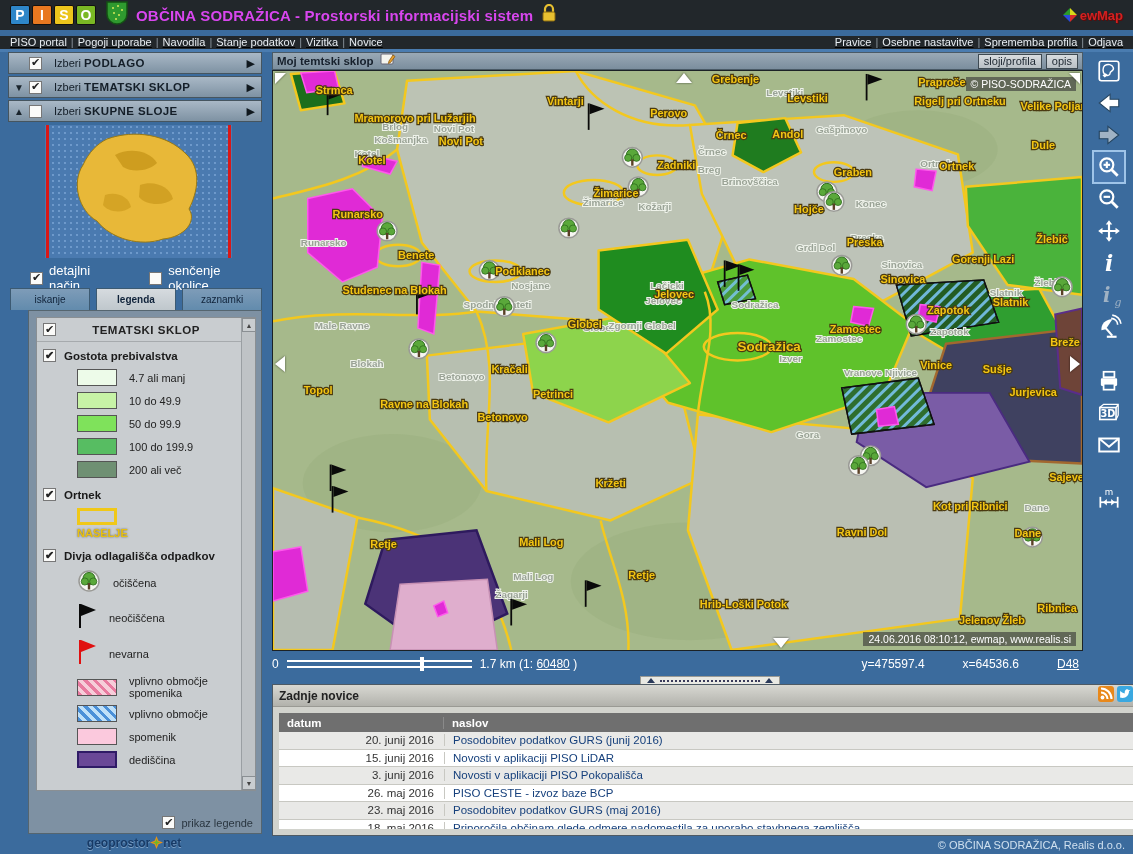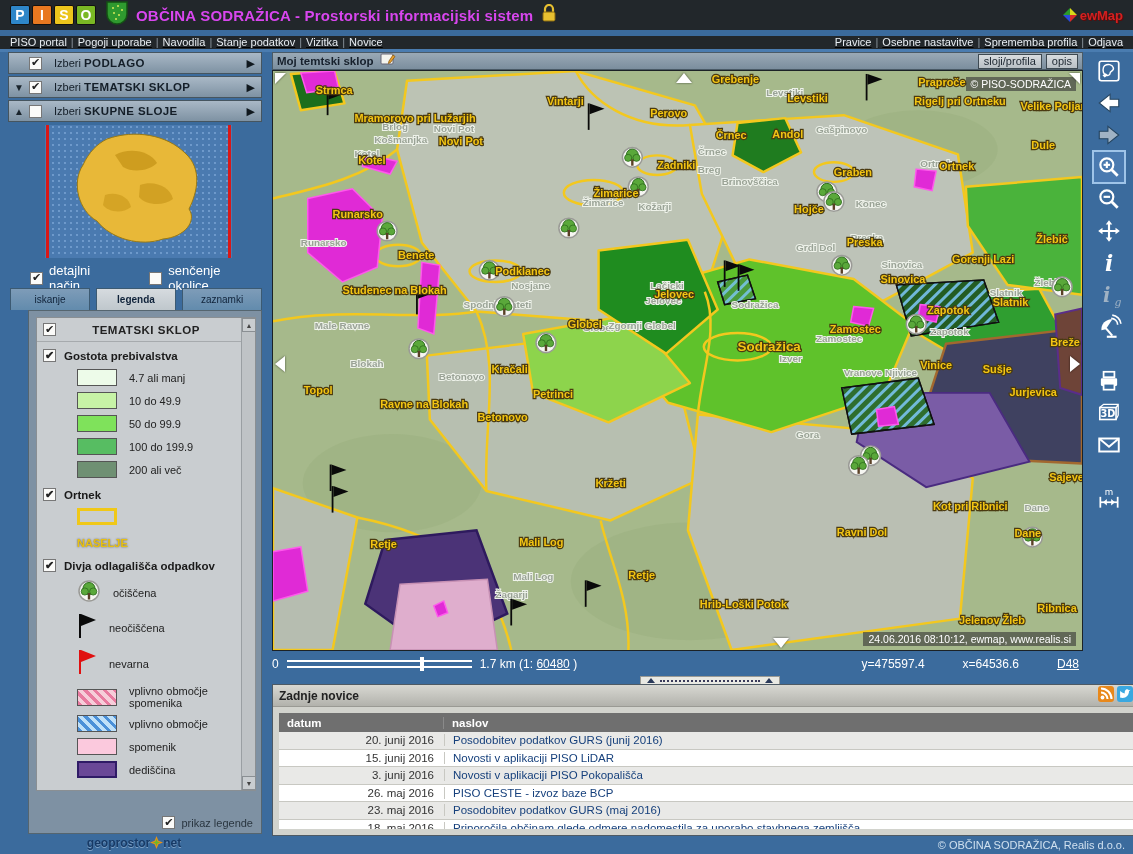--- a/index.html
+++ b/index.html
@@ -220,21 +220,21 @@
           <span class="lbl">100 do 199.9</span>
         </div>
         <div class="legend-item">
           <span class="sw" style="background: rgb(111, 144, 115);"></span>
           <span class="lbl">200 ali več</span>
         </div>
         <div class="legend-section-title">
           <span class="cb checked"></span>
           <span>Ortnek</span>
         </div>
-        <div class="legend-item" style="flex-direction: column; align-items: flex-start; gap: 12px;">
+        <div class="legend-item" style="flex-direction: column; align-items: flex-start; gap: 2px;">
           <span class="sw" style="background: transparent; border: 3px solid rgb(240, 200, 24);"></span>
           <span class="lbl" style="color: rgb(232, 192, 16); font-weight: bold; text-shadow: rgb(85, 85, 85) 0px 0px 2px;">NASELJE</span>
         </div>
         <div class="legend-section-title">
           <span class="cb checked"></span>
           <span>Divja odlagališča odpadkov</span>
         </div>
         <div class="legend-item">
           <span><svg width="24" height="24" viewBox="-12 -12 24 24">
               <circle r="10" fill="#f6f6f2" stroke="#9a9a96" stroke-width="1.5"></circle>

